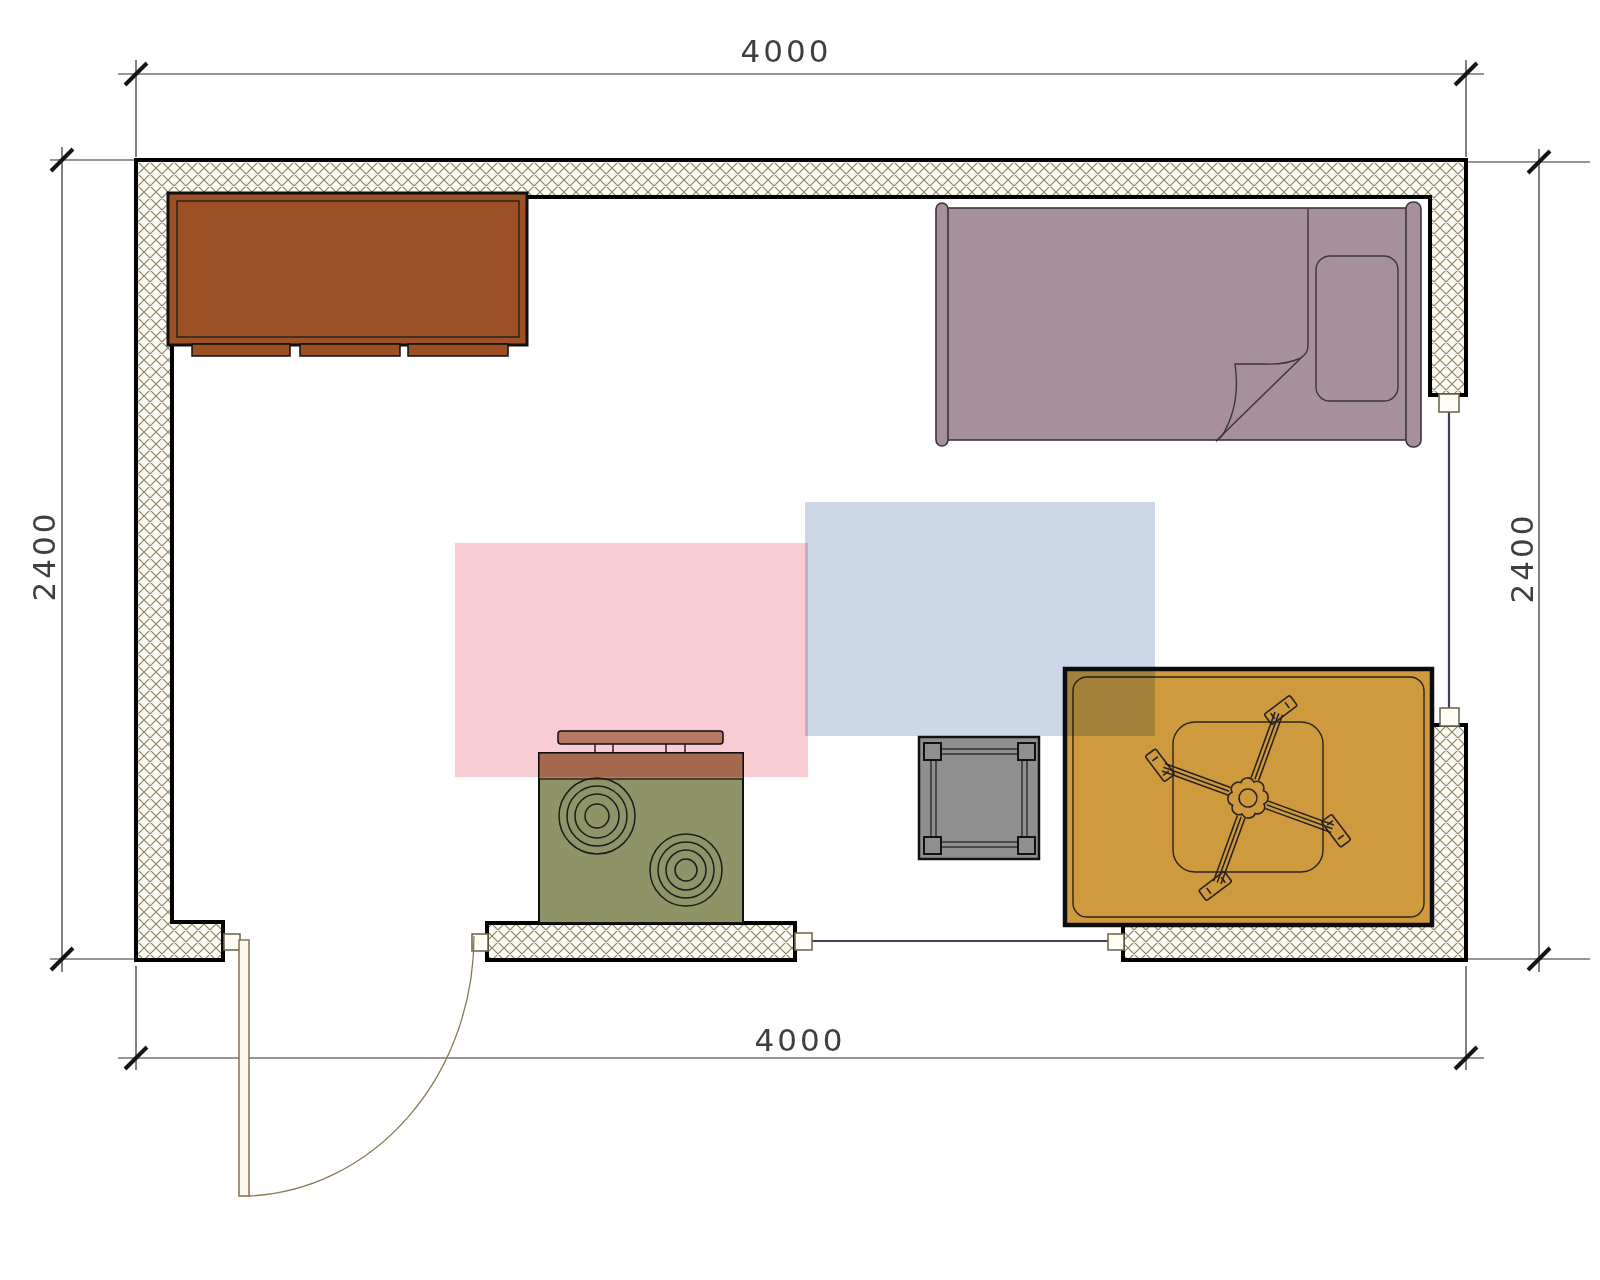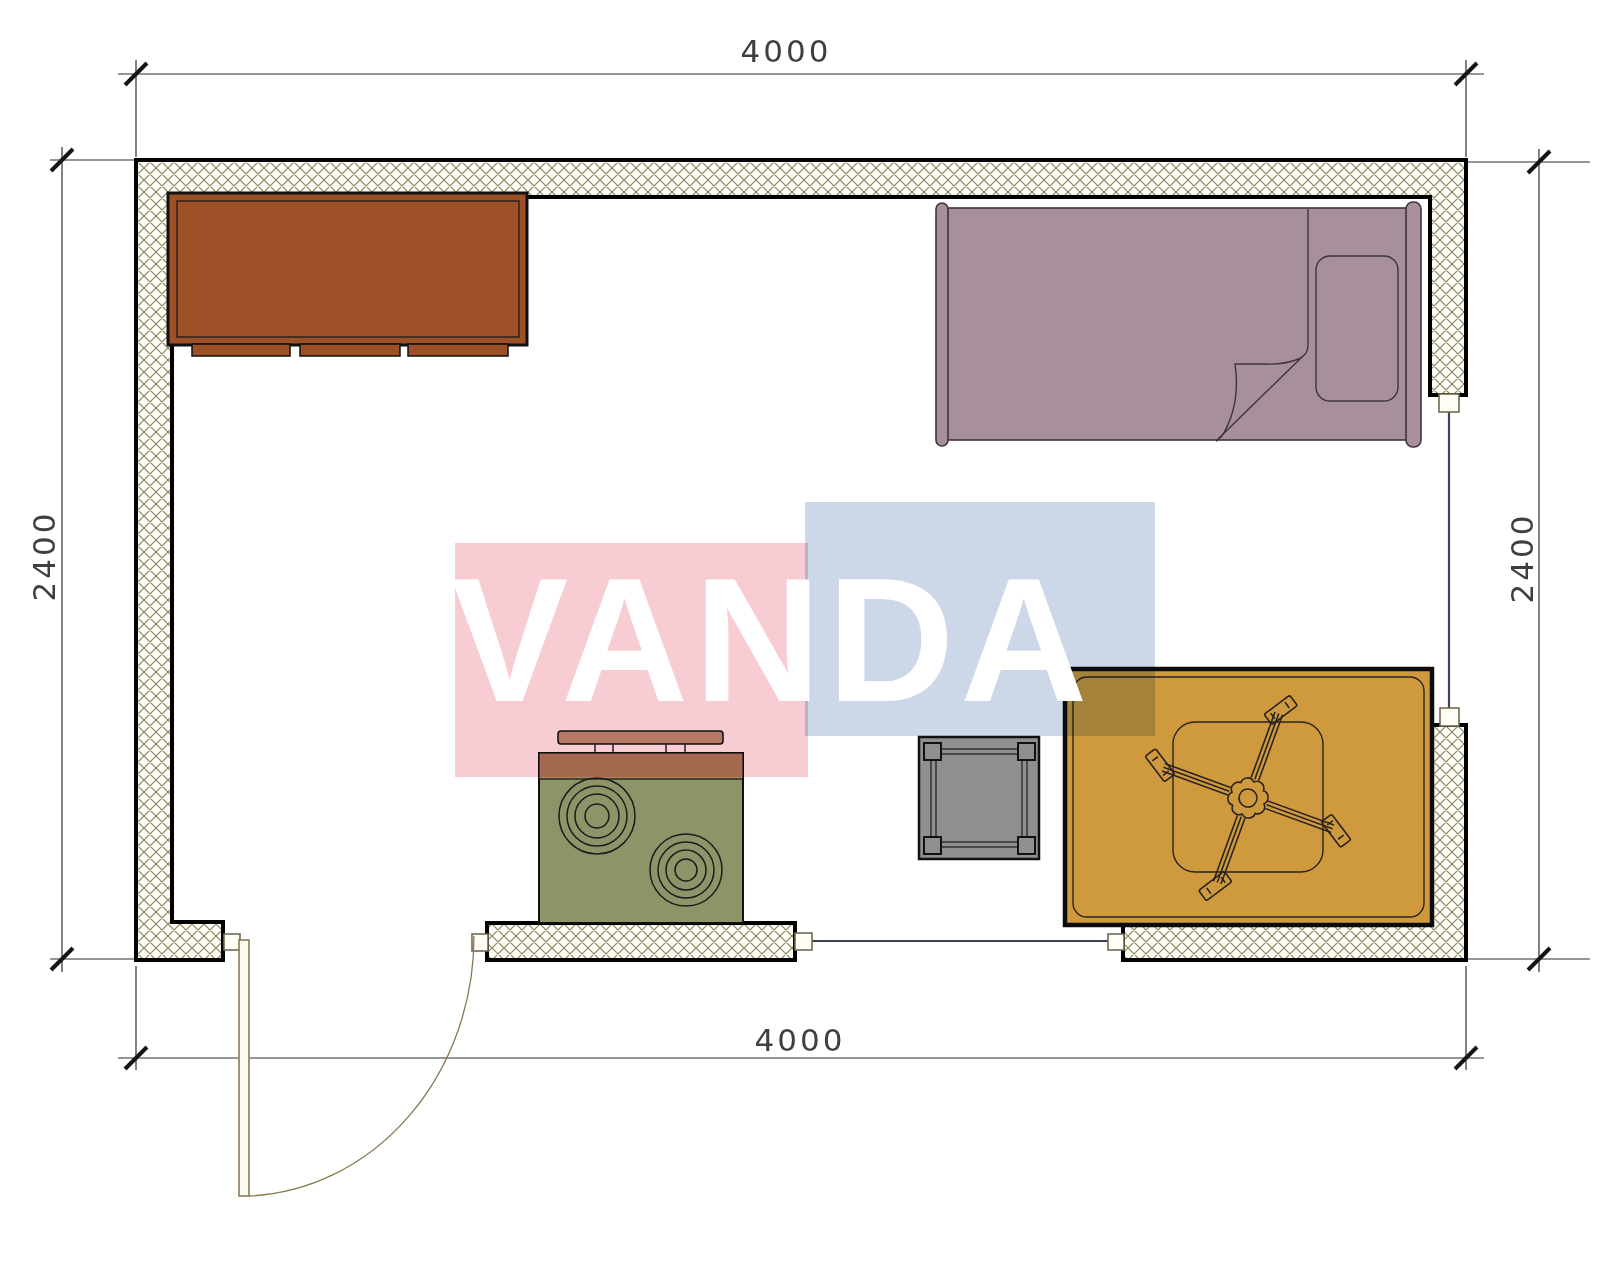--- a/index.html
+++ b/index.html
@@ -176,20 +176,19 @@
             <path d="M1332,794 V801 M1350,794 V801"></path>
           </g>
       </g>
       <path d="M1265,798 A7,7 0 0 1 1260,810 A7,7 0 0 1 1248,815 A7,7 0 0 1 1236,810 A7,7 0 0 1 1231,798 A7,7 0 0 1 1236,786 A7,7 0 0 1 1248,781 A7,7 0 0 1 1260,786 A7,7 0 0 1 1265,798 Z"></path>
       <circle cx="1248" cy="798" r="9"></circle>
     </g>
   </svg>
 
   <div class="wm-rect pink"></div>
   <div class="wm-rect blue"></div>
-  <div class="wm-text">VANDA</div>
 
   <span class="dim-label dim-top">4000</span>
   <span class="dim-label dim-bottom">4000</span>
   <span class="dim-label dim-left">2400</span>
   <span class="dim-label dim-right">2400</span>
 
 </div>
 
 </body></html>

